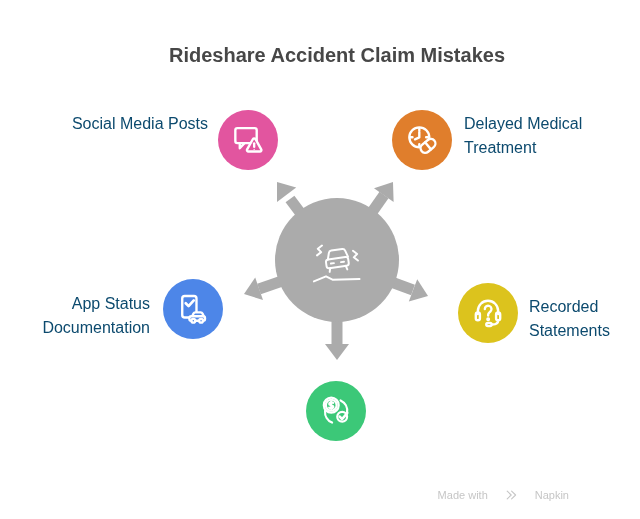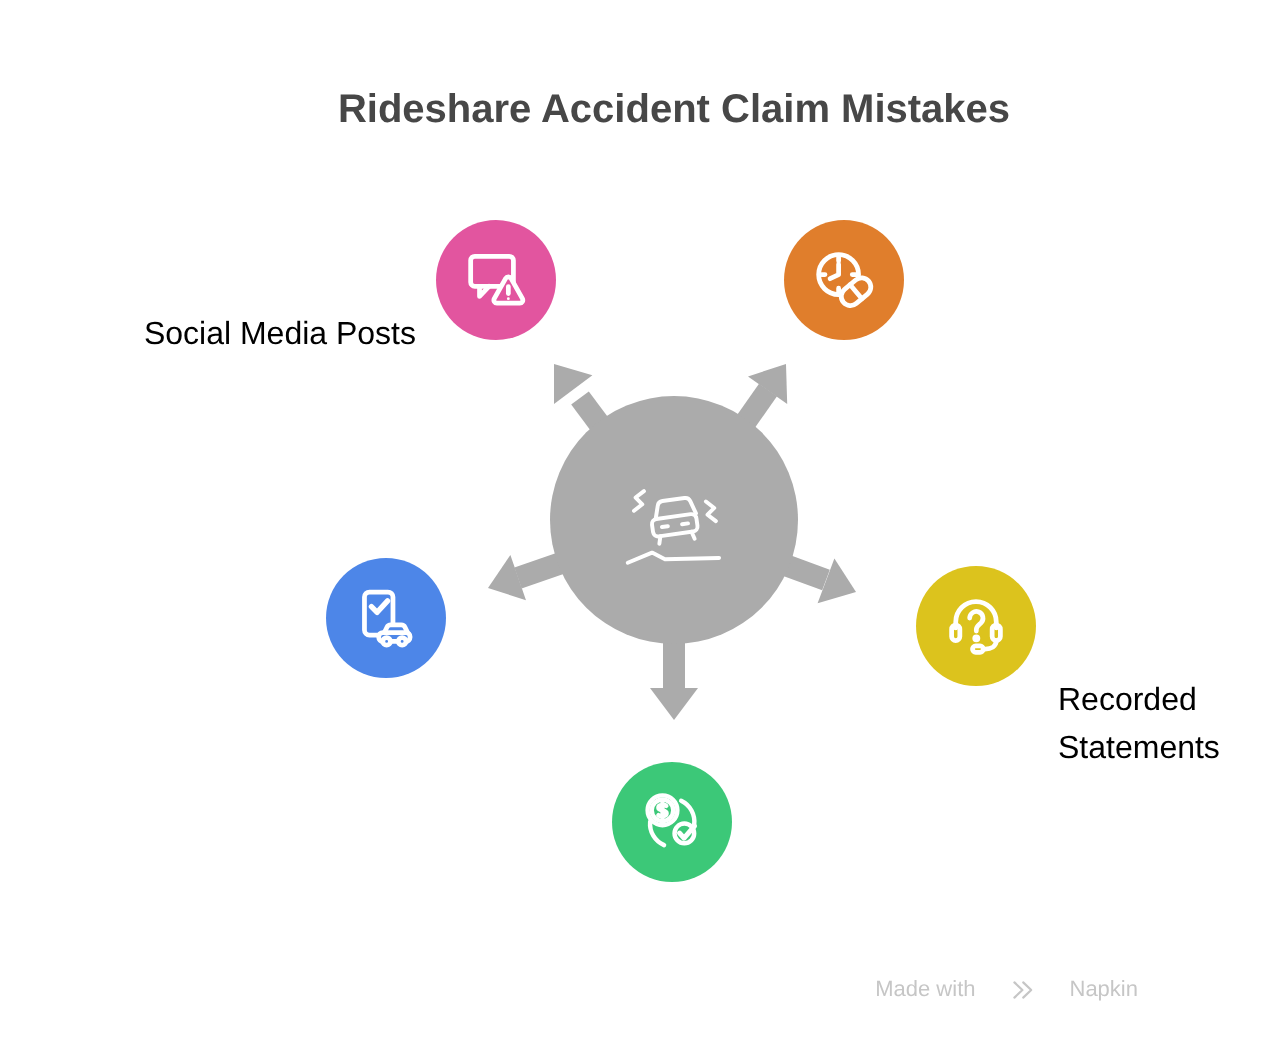--- a/index.html
+++ b/index.html
@@ -22,21 +22,21 @@
     position:absolute;width:60px;height:60px;border-radius:50%;
     display:flex;align-items:center;justify-content:center;
   }
   .node svg{display:block;}
   .node-pink{left:218px;top:110px;}
   .node-orange{left:392px;top:110px;}
   .node-blue{left:163px;top:279px;}
   .node-yellow{left:458px;top:283px;}
   .node-green{left:306px;top:381px;}
   .label{
-    position:absolute;font-size:16px;line-height:24px;color:#000000;margin-top:44px;
+    position:absolute;font-size:16px;line-height:24px;color:#0c4a6e;
   }
   .label-social{left:63px;top:112px;width:145px;text-align:right;}
   .label-delayed{left:464px;top:112px;width:150px;text-align:left;}
   .label-app{left:2px;top:292px;width:148px;text-align:right;}
   .label-recorded{left:529px;top:295px;width:115px;text-align:left;}
   .label-quick{left:235px;top:453px;width:200px;text-align:center;}
   .watermark{
     position:absolute;right:15px;bottom:18px;font-size:11px;color:#C6C6C6;
     display:flex;align-items:center;gap:18px;
   }
@@ -98,31 +98,33 @@
     <svg width="38" height="38" viewBox="0 0 24 24" fill="none" stroke="#ffffff" stroke-width="1.5" stroke-linecap="round" stroke-linejoin="round">
       <circle cx="10.3" cy="10.3" r="6.3"></circle>
       <path d="M10.3,4.9 v1.1 M15.7,10.3 h-1.1 M10.3,15.7 v-1.1 M4.9,10.3 h1.1"></path>
       <path d="M10.3,10.3 v-3.3 M10.3,10.3 l-2.7,1.3"></path>
       <g transform="rotate(-40 15.8 15.7)">
         <rect x="10.6" y="12.8" width="10.4" height="5.8" rx="2.9" fill="currentColor"></rect>
         <line x1="15.8" y1="12.8" x2="15.8" y2="18.6"></line>
       </g>
     </svg>
   </div>
+  <div class="label label-delayed">Delayed Medical Treatment</div>
 
   <div class="node node-blue" style="background-color: rgb(77, 134, 232); color: rgb(77, 134, 232);">
     <svg width="38" height="38" viewBox="0 0 24 24" fill="none" stroke="#ffffff" stroke-width="1.5" stroke-linecap="round" stroke-linejoin="round">
       <rect x="5.2" y="3.8" width="9" height="13.6" rx="1.6"></rect>
       <path d="M7.4,8.4 l1.8,1.8 l3.3,-3.6" stroke-width="1.7"></path>
       <path d="M11.3,17 l1,-2.1 a1.3,1.3 0 0 1 1.2,-0.75 h3.3 a1.3,1.3 0 0 1 1.2,0.75 l1,2.1" fill="currentColor"></path>
       <rect x="9.7" y="16.6" width="9.9" height="2.8" rx="1.3" fill="currentColor"></rect>
       <circle cx="12.2" cy="19.4" r="1.2" fill="currentColor"></circle>
       <circle cx="17.1" cy="19.4" r="1.2" fill="currentColor"></circle>
     </svg>
   </div>
+  <div class="label label-app">App Status Documentation</div>
 
   <div class="node node-yellow" style="background-color: rgb(220, 195, 29); color: rgb(220, 195, 29);">
     <svg width="38" height="38" viewBox="0 0 24 24" fill="none" stroke="#ffffff" stroke-width="1.5" stroke-linecap="round" stroke-linejoin="round">
       <path d="M5.6,12.6 v-1.9 a6.4,6.4 0 0 1 12.8,0 v1.9"></path>
       <rect x="4.3" y="11.7" width="2.6" height="4.9" rx="1.3"></rect>
       <rect x="17.1" y="11.7" width="2.6" height="4.9" rx="1.3"></rect>
       <path d="M10,9.5 a2.1,2.1 0 1 1 3.6,1.5 c-0.7,0.7 -1.5,1 -1.5,2.1 v0.5"></path>
       <circle cx="12.1" cy="15.9" r="0.5" fill="#ffffff"></circle>
       <path d="M18.4,16.6 c0,1.9 -1.7,2.7 -3.5,2.7 h-0.6"></path>
       <rect x="10.9" y="18.3" width="3.4" height="2" rx="1" fill="currentColor"></rect>

